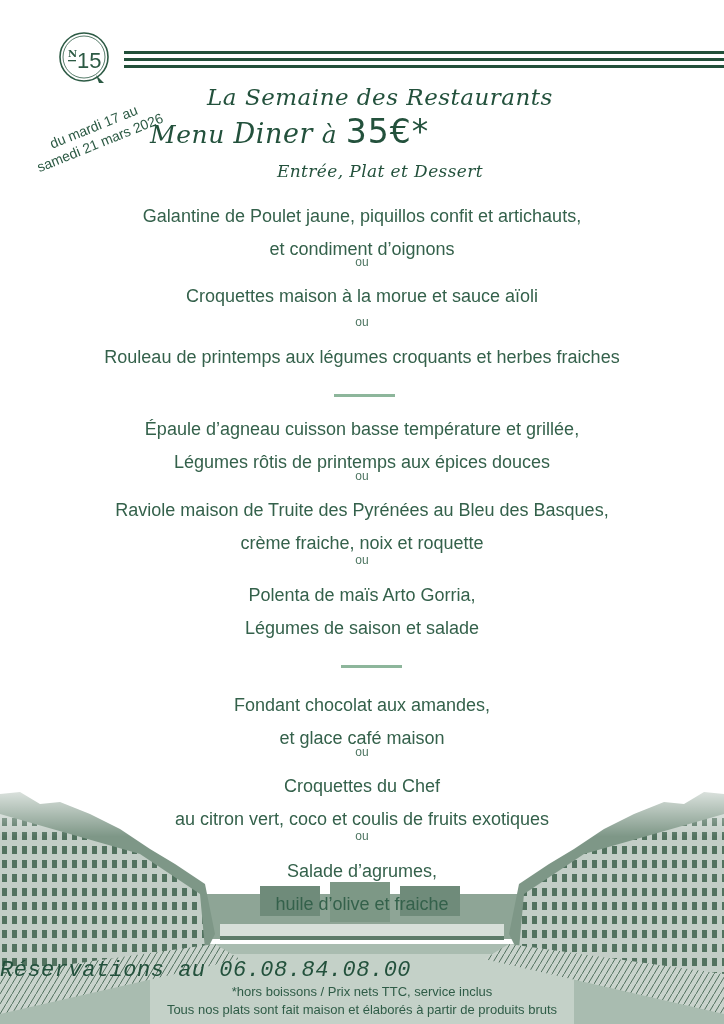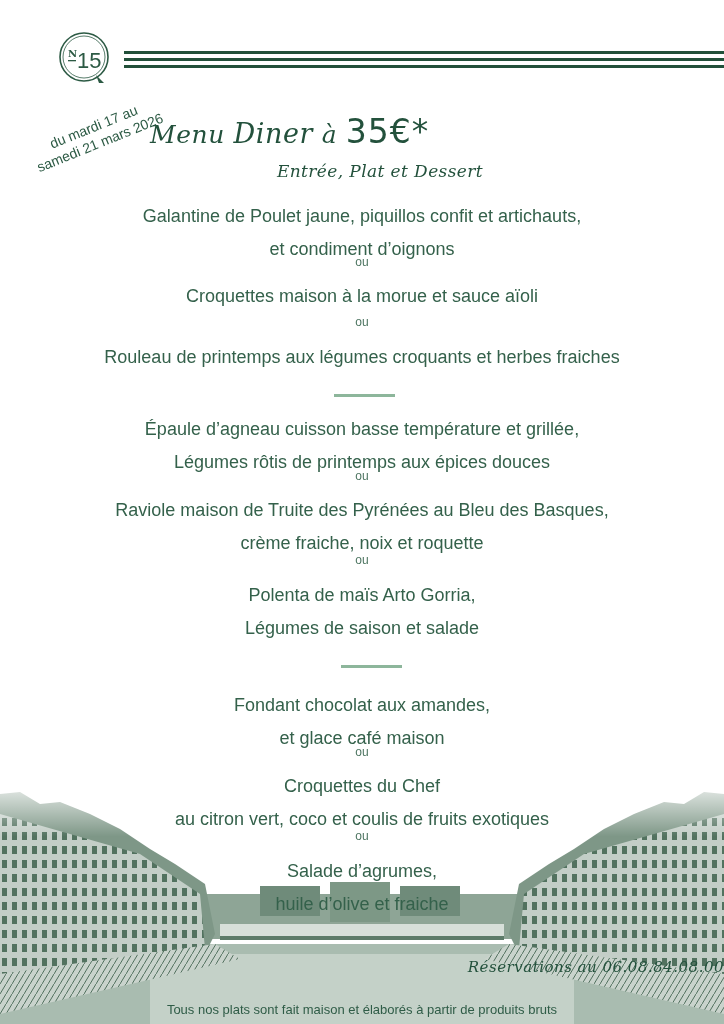--- a/index.html
+++ b/index.html
@@ -57,22 +57,22 @@
   }
   .divider {
     position: absolute; height: 3px; width: 61px; background: #8db69b;
   }
 
   
   .illus { position: absolute; left: 0; right: 0; bottom: 0; height: 250px; overflow: hidden; }
   .illus svg { display: block; width: 100%; height: 100%; }
 
   .reserve {
-    position: absolute; left: 0; right: 0; top: 958px; text-align: right;
-    font-size: 15px; color: #23513c; letter-spacing: 0.5px;
+    position: absolute; left: 0; right: 0; top: 958px; text-align: left;
+    font-size: 22px; color: #23513c; letter-spacing: 0.5px; font-family: Liberation Mono, monospace;
   }
   .note {
     position: absolute; left: 0; right: 0; text-align: center;
     font-size: 13px; color: #2f5c47;
   }
   .note1 { top: 984px; }
   .note2 { top: 1002px; }
 </style>
 </head>
 <body>
@@ -133,20 +133,21 @@
     <div class="l1"></div>
       <div class="l2"></div>
       <div class="l3"></div>
   </div>
 
   <div class="dates">
     <div>du mardi 17 au</div>
     <div>samedi 21 mars 2026</div>
   </div>
 
+  <div class="title-1 script">La Semaine des Restaurants</div>
   <div class="title-2 script">
     <span>Menu</span>
     <span class="dn">Diner</span>
     <span>à</span>
     <span class="big">35€*</span>
   </div>
   <div class="title-3 script">Entrée, Plat et Dessert</div>
 
   <div class="dish" style="top:200px">Galantine de Poulet jaune, piquillos confit et artichauts,
 et condiment d’oignons</div>
@@ -171,14 +172,15 @@
   <div class="dish" style="top:689px">Fondant chocolat aux amandes,
 et glace café maison</div>
   <div class="ou" style="top:745px">ou</div>
   <div class="dish" style="top:770px">Croquettes du Chef
 au citron vert, coco et coulis de fruits exotiques</div>
   <div class="ou" style="top:829px">ou</div>
   <div class="dish" style="top:855px">Salade d’agrumes,
 huile d’olive et fraiche</div>
 
   <div class="reserve script">Réservations au 06.08.84.08.00</div>
+  <div class="note note1">*hors boissons / Prix nets TTC, service inclus</div>
   <div class="note note2">Tous nos plats sont fait maison et élaborés à partir de produits bruts</div>
 </div>
 
 </body></html>

